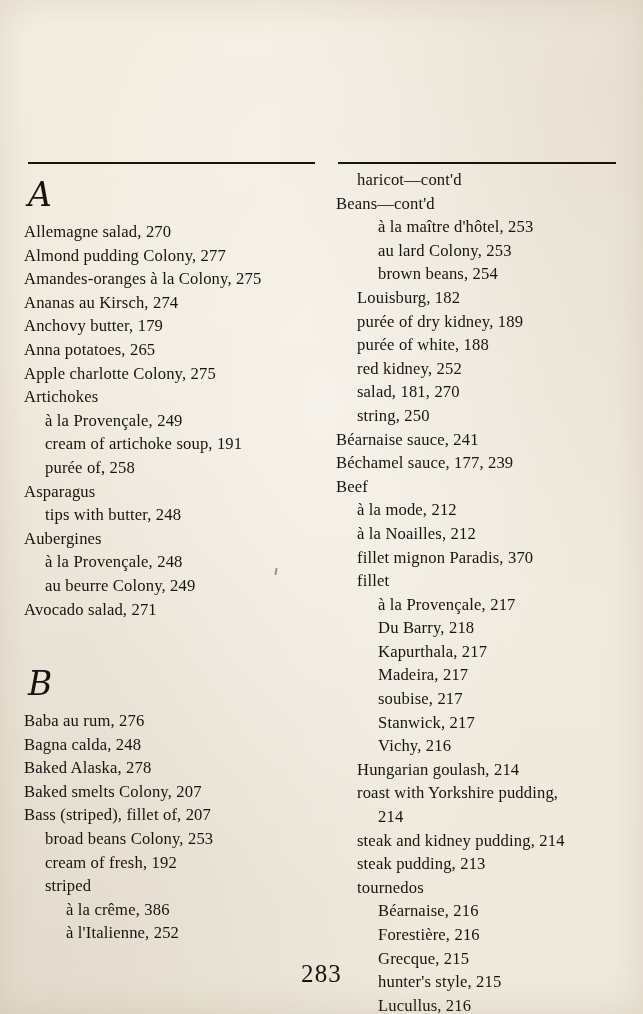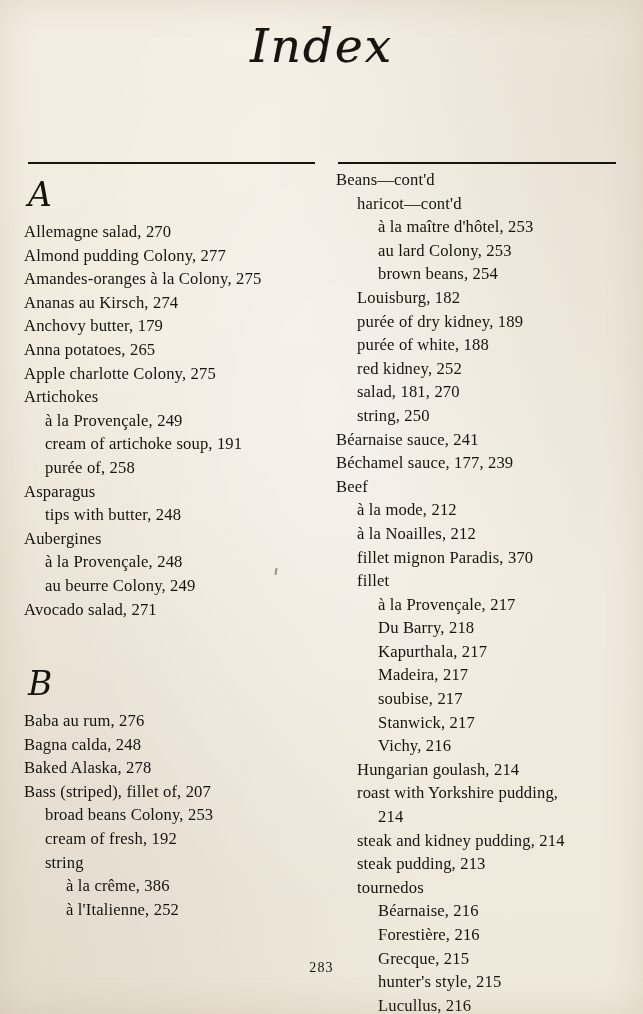--- a/index.html
+++ b/index.html
@@ -95,21 +95,21 @@
   }
   .i0 { padding-left: 0; }
   .i1 { padding-left: 21px; }
   .i2 { padding-left: 42px; }
   .folio {
     position: absolute;
     left: 0;
     top: 960px;
     width: 643px;
     text-align: center;
-    font-size: 14px;
+    font-size: 25px;
     letter-spacing: 1.2px;
     color: #16130e;
   }
   .speck {
     position: absolute;
     width: 2px;
     height: 7px;
     background: rgba(60,50,35,0.5);
     transform: rotate(9deg);
   }
@@ -118,21 +118,20 @@
     inset: 0;
     pointer-events: none;
     box-shadow: inset 0 0 38px rgba(150,130,95,0.20);
   }
 </style>
 </head>
 <body>
 
 <div class="page">
 
-  <div class="title">Index</div>
 
   <div class="rules">
     <div class="rule left"></div>
     <div class="rule right"></div>
   </div>
 
   <div class="columns">
     <div class="col left" id="col-left">
         <div class="section-letter">A</div>
         <div class="entry i0">Allemagne salad, 270</div>
@@ -149,30 +148,31 @@
         <div class="entry i0">Asparagus</div>
         <div class="entry i1">tips with butter, 248</div>
         <div class="entry i0">Aubergines</div>
         <div class="entry i1">à la Provençale, 248</div>
         <div class="entry i1">au beurre Colony, 249</div>
         <div class="entry i0">Avocado salad, 271</div>
         <div class="section-letter second">B</div>
         <div class="entry i0">Baba au rum, 276</div>
         <div class="entry i0">Bagna calda, 248</div>
         <div class="entry i0">Baked Alaska, 278</div>
+        <div class="entry i0">Baked smelts Colony, 207</div>
         <div class="entry i0">Bass (striped), fillet of, 207</div>
         <div class="entry i1">broad beans Colony, 253</div>
         <div class="entry i1">cream of fresh, 192</div>
-        <div class="entry i1">string</div>
+        <div class="entry i1">striped</div>
         <div class="entry i2">à la crême, 386</div>
         <div class="entry i2">à l'Italienne, 252</div>
       </div>
     <div class="col right" id="col-right">
+        <div class="entry i1">haricot—cont'd</div>
         <div class="entry i0">Beans—cont'd</div>
-        <div class="entry i1">haricot—cont'd</div>
         <div class="entry i2">à la maître d'hôtel, 253</div>
         <div class="entry i2">au lard Colony, 253</div>
         <div class="entry i2">brown beans, 254</div>
         <div class="entry i1">Louisburg, 182</div>
         <div class="entry i1">purée of dry kidney, 189</div>
         <div class="entry i1">purée of white, 188</div>
         <div class="entry i1">red kidney, 252</div>
         <div class="entry i1">salad, 181, 270</div>
         <div class="entry i1">string, 250</div>
         <div class="entry i0">Béarnaise sauce, 241</div>

